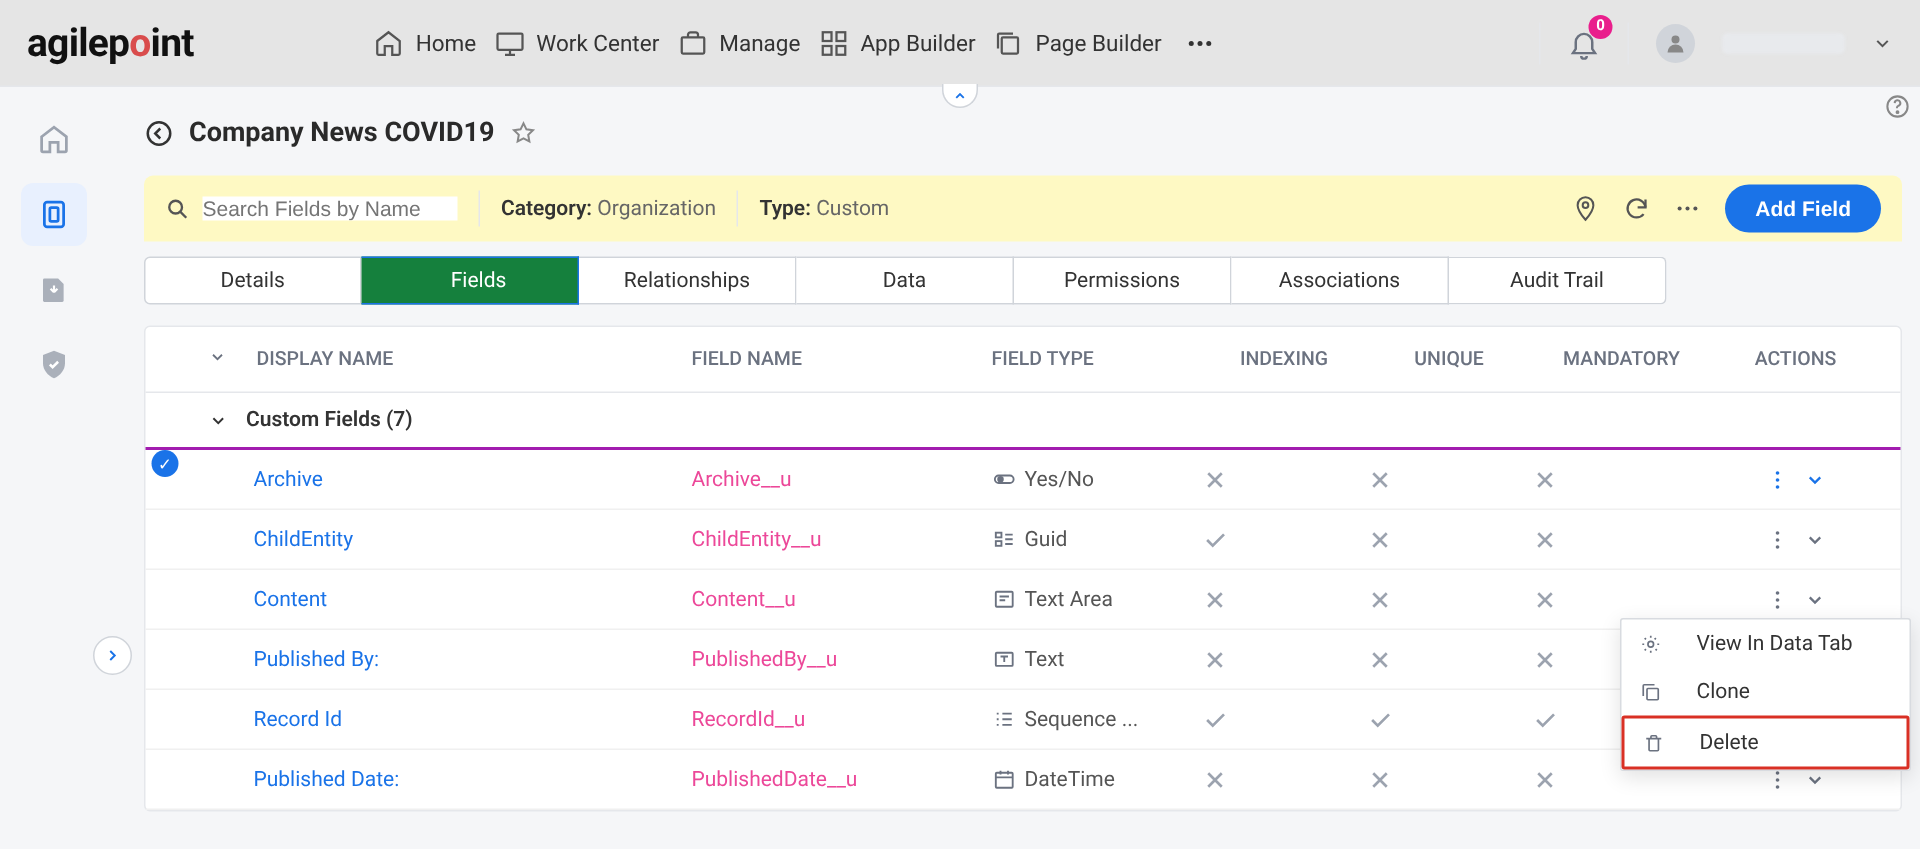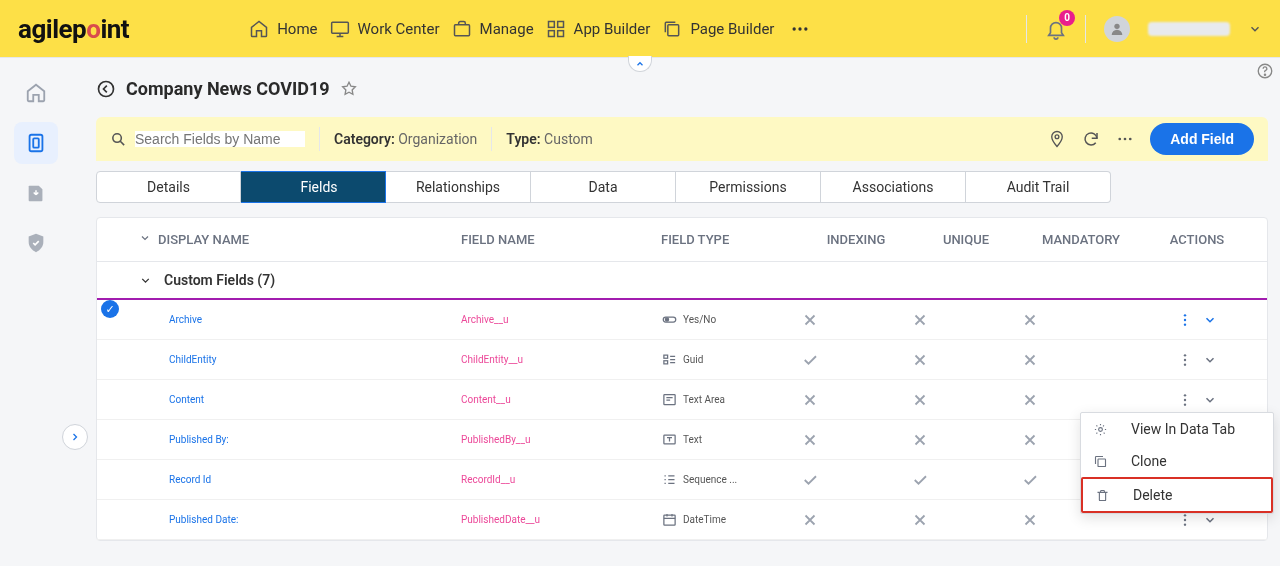--- a/index.html
+++ b/index.html
@@ -1,19 +1,19 @@
 <!DOCTYPE html>
 <html><head>
   <meta charset="utf-8">
   <style>
     * { box-sizing: border-box; margin: 0; padding: 0; }
     body { font-family: -apple-system, BlinkMacSystemFont, "Segoe UI", Roboto, sans-serif; background: #f5f6f8; color: #333; width: 1280px; height: 566px; overflow: hidden; }
     
     
-    .topbar { background: #fde047; height: 58px; display: flex; align-items: center; padding: 0 18px; border-bottom: 1px solid #e5e7eb; }
+    .topbar { background: #e5e5e5; height: 58px; display: flex; align-items: center; padding: 0 18px; border-bottom: 1px solid #e5e7eb; }
     .logo { font-size: 26px; font-weight: 700; color: #111; letter-spacing: -0.5px; }
     .logo-dot { color: #d94c4c; }
     .nav-items { display: flex; gap: 12px; margin-left: 120px; }
     .nav-item { display: flex; align-items: center; gap: 8px; color: #333; font-size: 15px; cursor: pointer; }
     .nav-icon { width: 20px; height: 20px; display: flex; align-items: center; justify-content: center; color: #555; }
     .nav-more { width: 28px; display: flex; justify-content: center; }
     .topbar-right { margin-left: auto; display: flex; align-items: center; gap: 18px; }
     .bell-wrap { position: relative; }
     .bell-badge { position: absolute; top: -8px; right: -8px; background: #e91e8c; color: #fff; border-radius: 10px; font-size: 10px; min-width: 16px; height: 16px; display: flex; align-items: center; justify-content: center; font-weight: 700; padding: 0 3px; }
     .divider { width: 1px; height: 28px; background: #e5e7eb; }
@@ -45,38 +45,38 @@
     .filter-label strong { font-weight: 600; }
     .filter-label span { color: #666; }
     .toolbar-right { margin-left: auto; display: flex; align-items: center; gap: 16px; }
     .tool-icon { color: #555; cursor: pointer; }
     .btn-primary { background: #1a73e8; color: #fff; border: none; border-radius: 18px; padding: 8px 20px; font-size: 14px; font-weight: 600; cursor: pointer; }
     
     
     .tabs { display: flex; margin-top: 10px; }
     .tab { flex: none; width: 145px; height: 32px; display: flex; align-items: center; justify-content: center; background: #fff; border: 1px solid #d0d4da; font-size: 14px; color: #333; cursor: pointer; }
     .tab:not(:first-child) { border-left: none; }
-    .tab.active { background: #0c4a6e; color: #fff; border-color: #1a73e8; padding-left: 12px; }
+    .tab.active { background: #15803d; color: #fff; border-color: #1a73e8; padding-left: 12px; }
     .tab:first-child { border-radius: 4px 0 0 4px; }
     .tab:last-child { border-radius: 0 4px 4px 0; }
     
     
     .table-wrap { background: #fff; margin-top: 14px; border: 1px solid #e5e7eb; border-radius: 4px; }
     .thead { display: flex; align-items: center; height: 44px; padding: 0 14px; color: #6b7280; font-size: 13px; font-weight: 500; border-bottom: 1px solid #e5e7eb; }
-    .col-display { width: 350px; padding-left: 28px; display: flex; gap: 7px; }
+    .col-display { width: 350px; padding-left: 28px; display: flex; gap: 20px; }
     .col-name { width: 200px; }
     .col-type { width: 140px; }
     .col-idx { width: 110px; text-align: center; }
     .col-unq { width: 110px; text-align: center; }
     .col-mand { width: 120px; text-align: center; }
     .col-act { flex: 1; text-align: center; }
     
     .group-row { display: flex; align-items: center; height: 38px; padding: 0 14px 0 42px; gap: 12px; font-size: 14px; font-weight: 600; color: #333; border-bottom: 2px solid #a21caf; }
     
-    .trow { display: flex; align-items: center; height: 40px; padding: 0 14px; font-size: 10px; border-bottom: 1px solid #f0f0f0; }
+    .trow { display: flex; align-items: center; height: 40px; padding: 0 14px; font-size: 14px; border-bottom: 1px solid #f0f0f0; }
     .trow .col-display { color: #1a73e8; cursor: pointer; padding-left: 58px; }
     .trow .col-name { color: #ec4899; }
     .trow .col-type { color: #555; display: flex; align-items: center; gap: 6px; }
     .type-icon { color: #6b7280; display: inline-flex; width: 16px; justify-content: center; }
     .tick { color: #9ca3af; font-size: 18px; }
     .row-actions { display: flex; align-items: center; justify-content: center; gap: 10px; color: #6b7280; }
     .row-actions.active { color: #1a73e8; }
     
     .selected-dot { position: absolute; left: 4px; width: 18px; height: 18px; background: #1a73e8; border-radius: 50%; display: flex; align-items: center; justify-content: center; color: #fff; font-size: 11px; }
     .trow-wrap { position: relative; }

